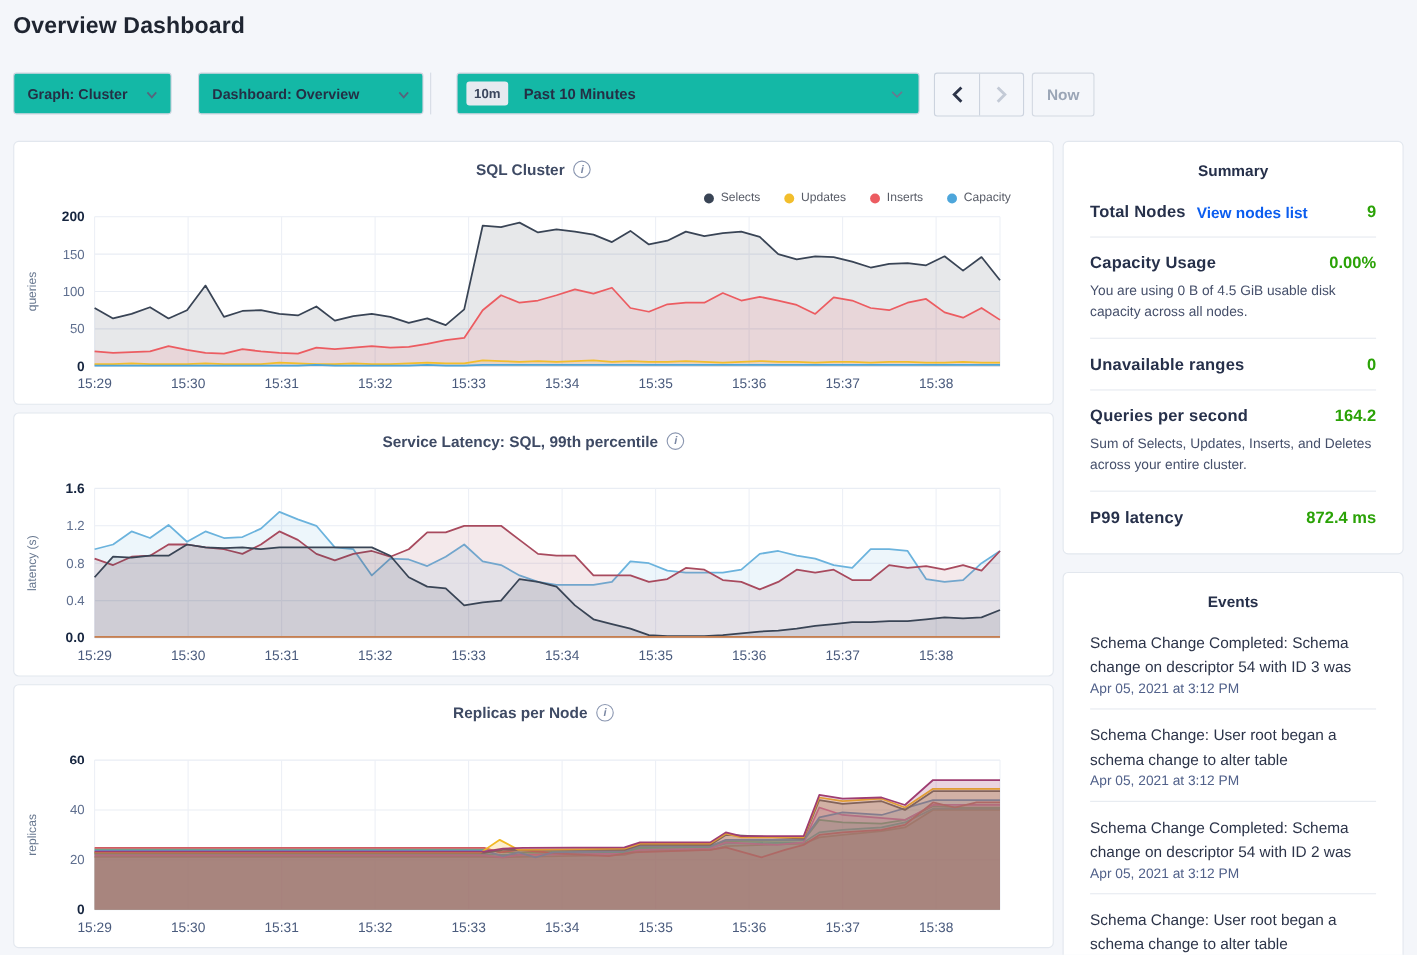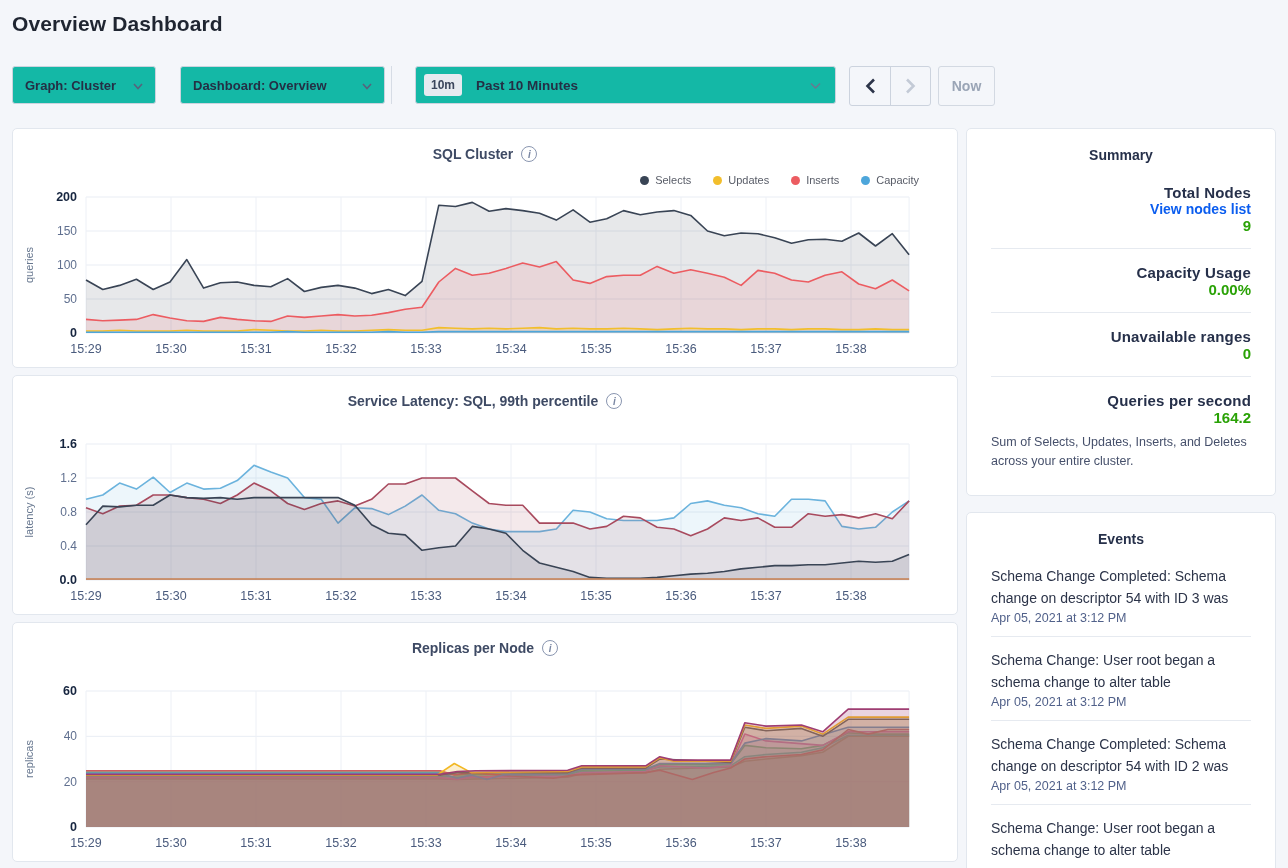--- a/index.html
+++ b/index.html
@@ -58,21 +58,21 @@
   .ytick.edge { font-size:12.5px; font-weight:700; fill:#16253f; }
   .xtick { font-size:12.5px; fill:#4a5b7d; }
   .axis-unit { font-size:11px; fill:#67778f; }
 
   
   .side-panel { padding:18px 24px 10px 24px; }
   #summary-panel { margin-bottom:16px; }
   .side-heading { text-align:center; font-size:14px; font-weight:700; color:#26304a; padding-bottom:6px; }
   .sum-row { padding:15px 0 14px 0; border-bottom:1px solid #e6eaf0; }
   .sum-row:last-child { border-bottom:none; }
-  .sum-line { display:flex; align-items:flex-end;flex-direction:column; }
+  .sum-line { display:flex; align-items:center; }
   .sum-label { font-size:15px; font-weight:700; color:#26304a; letter-spacing:.2px; }
   .sum-link { font-size:14px; font-weight:700; color:#0b5def; margin-left:10px; text-decoration:none; cursor:pointer; }
   .sum-value { margin-left:auto; font-size:15px; font-weight:700; color:#2aa206; }
   .sum-sub { margin-top:7px; font-size:12.5px; line-height:19px; color:#46506b; }
 
   .event-item { padding:12px 0 11px 0; border-bottom:1px solid #e6eaf0; }
   .event-item:last-child { border-bottom:none; }
   .event-text { font-size:14px; line-height:22px; color:#2c3449; }
   .event-time { margin-top:2px; font-size:12.5px; color:#51618a; }
 </style>
@@ -315,37 +315,44 @@
             <a class="sum-link">View nodes list</a>
             <span class="sum-value">9</span>
           </div>
         </div>
 
         <div class="sum-row">
           <div class="sum-line">
             <span class="sum-label">Capacity Usage</span>
             <span class="sum-value">0.00%</span>
           </div>
+          <div class="sum-sub">You are using 0 B of 4.5 GiB usable disk capacity across all nodes.</div>
         </div>
 
         <div class="sum-row">
           <div class="sum-line">
             <span class="sum-label">Unavailable ranges</span>
             <span class="sum-value">0</span>
           </div>
         </div>
 
         <div class="sum-row">
           <div class="sum-line">
             <span class="sum-label">Queries per second</span>
             <span class="sum-value">164.2</span>
           </div>
           <div class="sum-sub">Sum of Selects, Updates, Inserts, and Deletes across your entire cluster.</div>
         </div>
 
+        <div class="sum-row">
+          <div class="sum-line">
+            <span class="sum-label">P99 latency</span>
+            <span class="sum-value">872.4 ms</span>
+          </div>
+        </div>
       </section>
 
       <section class="panel side-panel" id="events-panel">
         <div class="side-heading">Events</div>
 
         <div class="event-item">
           <div class="event-text">Schema Change Completed: Schema change on descriptor 54 with ID 3 was</div>
           <div class="event-time">Apr 05, 2021 at 3:12 PM</div>
         </div>
         <div class="event-item">

